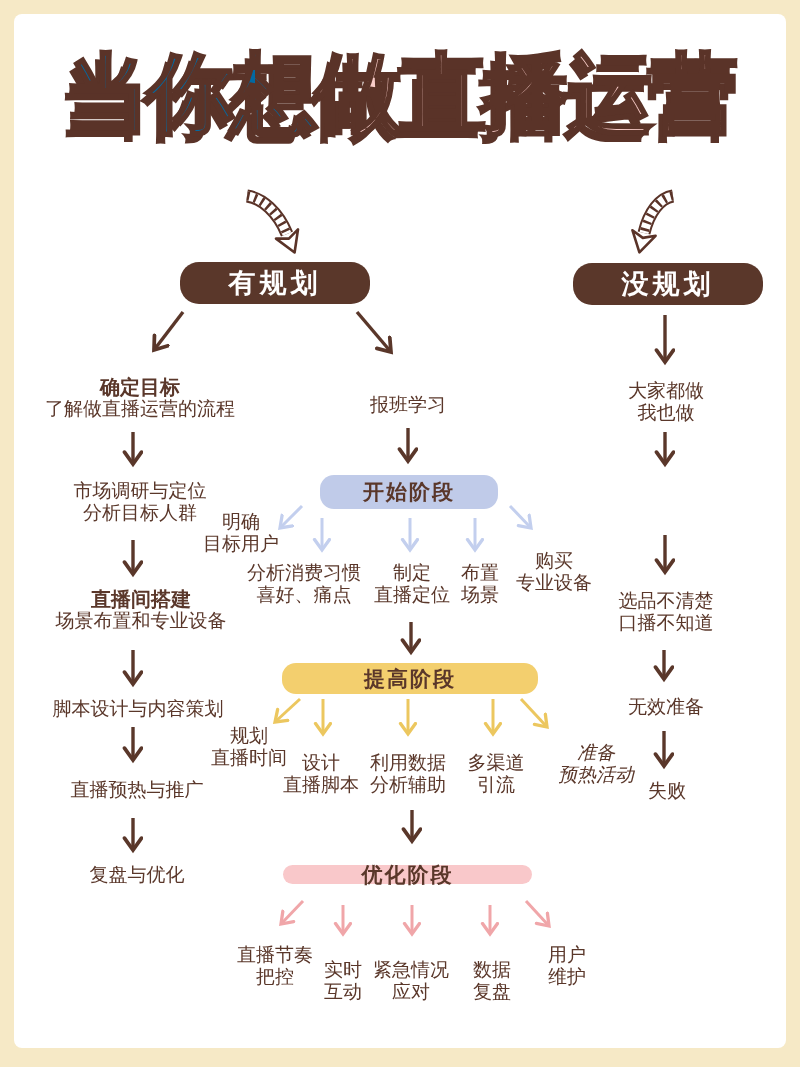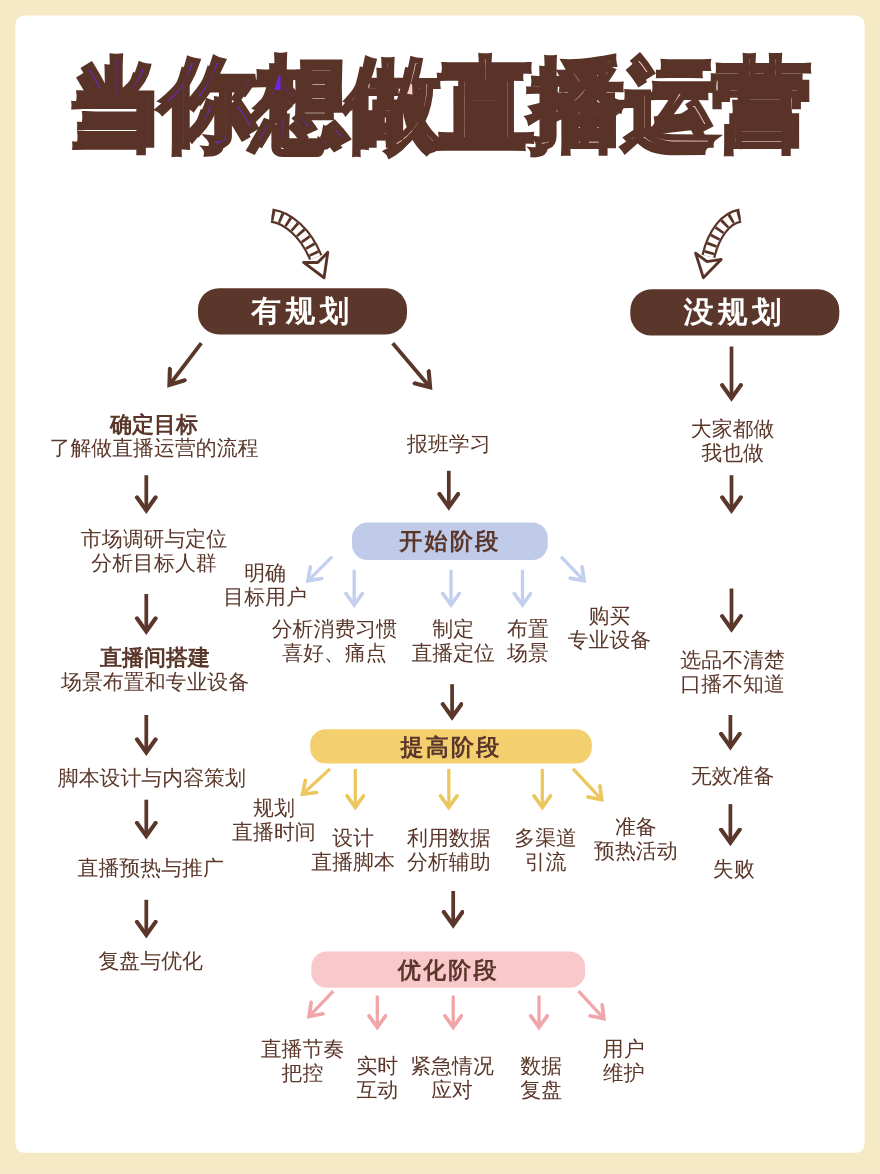--- a/index.html
+++ b/index.html
@@ -14,42 +14,42 @@
     background:#ffffff;border-radius:8px;
   }
   svg.arrows{position:absolute;left:0;top:0;width:800px;height:1067px;pointer-events:none;}
   .title{
     position:absolute;left:0;top:46px;width:800px;text-align:center;
     font-size:86px;font-weight:900;letter-spacing:-2px;line-height:1.1;
     -webkit-text-stroke:3px #5a3328;
     text-shadow:-6px 8px 0 #5a3328;
     white-space:nowrap;
   }
-  .t-yellow{color:#6d28d9;}
+  .t-yellow{color:#0369a1;}
   .t-pink{color:#f9cdc9;}
   .plan-box{
     position:absolute;width:190px;height:42px;background:#5a372a;
     color:#ffffff;font-weight:bold;font-size:27px;letter-spacing:4px;
     display:flex;align-items:center;justify-content:center;border-radius:19px;
   }
   .node{
     position:absolute;transform:translateX(-50%);
     text-align:center;color:#5a372a;font-size:19px;line-height:22px;
     white-space:nowrap;font-weight:500;
   }
   .node span{display:block;}
   .node span:empty{display:none;}
   .node .b{font-weight:bold;font-size:20px;}
   .phase{
     position:absolute;display:flex;align-items:center;justify-content:center;
     color:#5a372a;font-weight:bold;font-size:21px;letter-spacing:2px;border-radius:14px;
   }
   .ph1{left:320px;top:475px;width:178px;height:34px;background:#c0cbe9;}
   .ph2{left:282px;top:663px;width:256px;height:31px;background:#f3cf6e;}
-  .ph3{left:283px;top:865px;width:249px;height:33px;background:#f9c8ca;text-align:center;}
+  .ph3{left:283px;top:865px;width:249px;height:19px;background:#f9c8ca;text-align:center;}
 </style>
 </head>
 <body>
 
 <div class="canvas">
   <div class="card"></div>
 
   <svg class="arrows" viewBox="0 0 800 1067">
     <defs>
       <marker id="ab" markerWidth="6" markerHeight="7" refX="4" refY="3" orient="auto" markerUnits="strokeWidth">
@@ -186,21 +186,21 @@
     <span>直播脚本</span>
   </div>
   <div class="node" style="left:408px;top:752px;">
     <span>利用数据</span>
     <span>分析辅助</span>
   </div>
   <div class="node" style="left:496px;top:752px;">
     <span>多渠道</span>
     <span>引流</span>
   </div>
-  <div class="node" style="left:578px;top:742px;">
+  <div class="node" style="left:596px;top:742px;font-style:italic;">
     <span>准备</span>
     <span>预热活动</span>
   </div>
 
   <div class="phase ph3">优化阶段</div>
   <div class="node" style="left:275px;top:944px;">
     <span>直播节奏</span>
     <span>把控</span>
   </div>
   <div class="node" style="left:343px;top:959px;">

